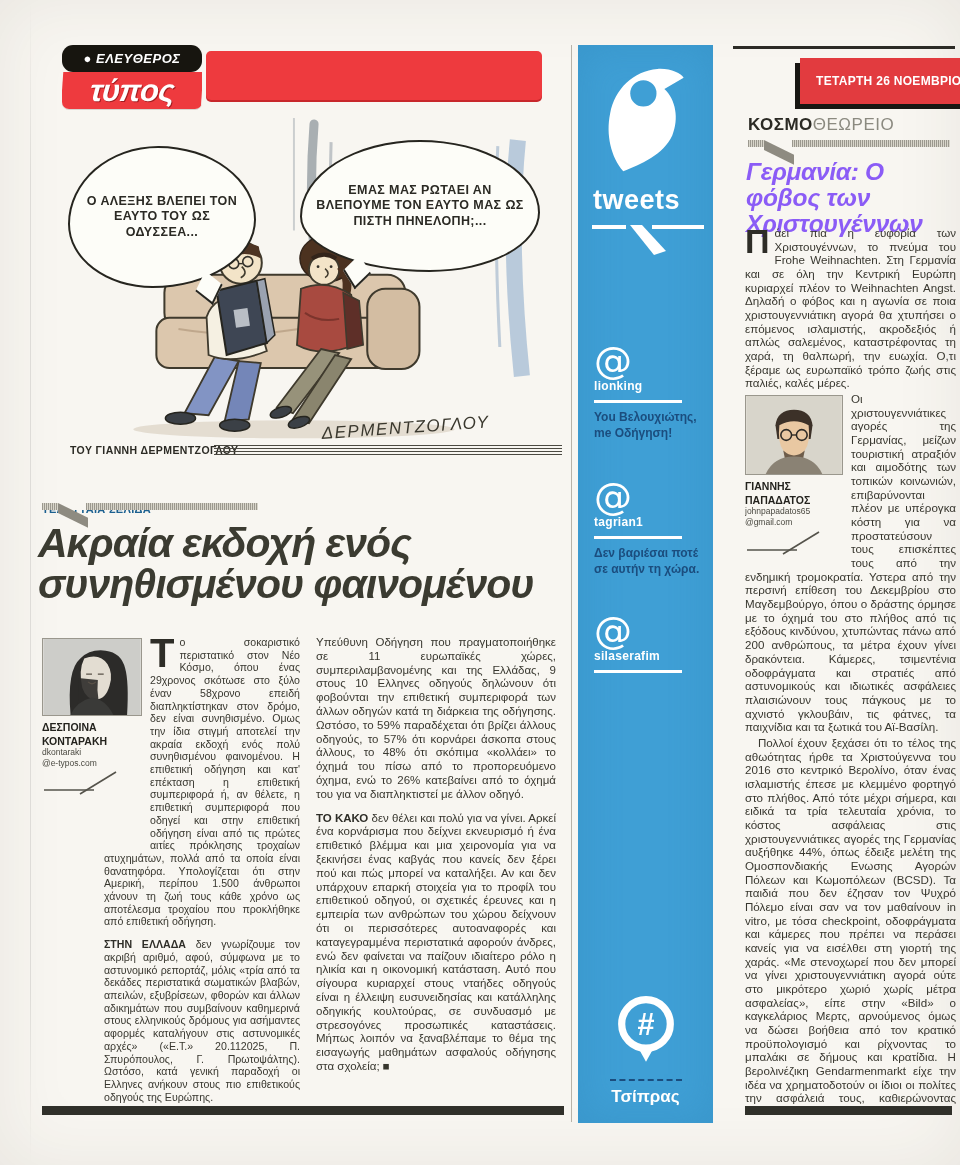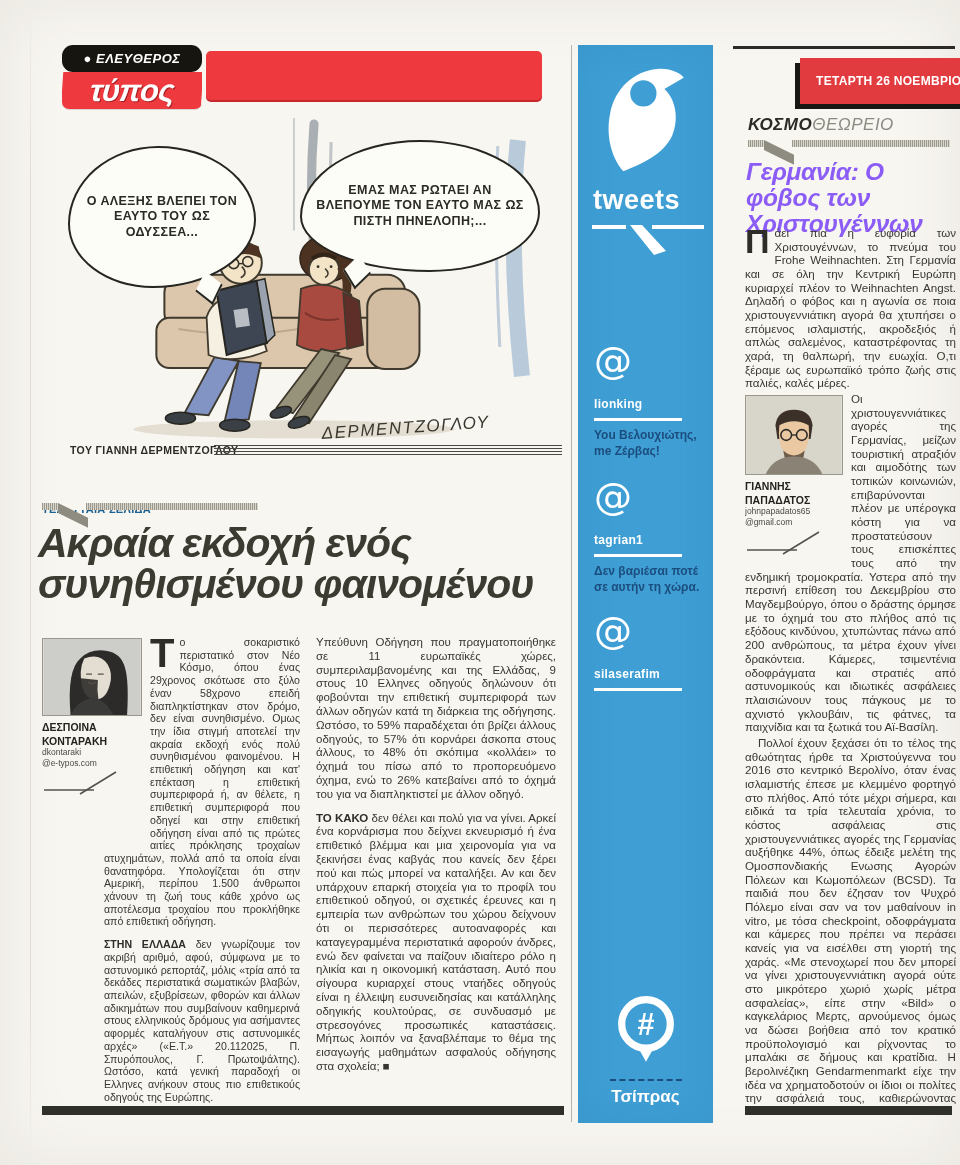--- a/index.html
+++ b/index.html
@@ -85,34 +85,34 @@
   .tweets { position:absolute; left:578px; top:45px; width:135px; height:1078px;
             background:#3f9fd5; box-shadow:inset 0 0 40px #2f87ba66; }
   .bird { position:absolute; left:24px; top:16px; }
   .tw-label { position:absolute; left:15px; top:140px; color:#fff; font-size:27px;
               font-weight:800; letter-spacing:.5px; }
   .tw-notch { position:absolute; left:12px; top:180px; }
   .tweet { position:absolute; left:16px; width:106px; }
   .t1 { top:296px; } .t2 { top:432px; } .t3 { top:566px; }
   .tw-at { color:#fff; font-size:38px; line-height:38px; font-weight:400;
            font-family:"DejaVu Sans",sans-serif; }
-  .tw-handle { color:#fff; font-size:12px; font-weight:700; margin-top:18px; letter-spacing:.3px; }
+  .tw-handle { color:#fff; font-size:12px; font-weight:700; margin-top:0; letter-spacing:.3px; }
   .tw-line { width:88px; height:3px; background:#fff; margin:7px 0 7px; }
   .tw-text { color:#1b4d7e; font-size:12px; font-weight:700; line-height:1.3; }
   .tw-pin { position:absolute; left:0; top:948px; width:135px; text-align:center; }
   .tw-dots { width:72px; margin:4px auto 6px; border-top:2px dashed #1b4d7e; }
   .tw-tag { color:#fff; font-size:17px; font-weight:800; }
 
   
   .k-toprule { position:absolute; left:733px; top:46px; width:222px; height:3px; background:#2c2b26; }
   .k-date { position:absolute; left:800px; top:58px; width:217px; height:46px;
             background:#e23b3f; color:#fff; font-size:12px; font-weight:700;
             display:flex; align-items:center; justify-content:center; letter-spacing:.3px;
             box-shadow:-5px 5px 0 0 #181713; }
-  .k-sec { position:absolute; left:748px; top:115px; font-size:17px; letter-spacing:.5px;font-style:italic; }
+  .k-sec { position:absolute; left:748px; top:115px; font-size:17px; letter-spacing:.5px; }
   .k-sec b { font-weight:800; color:#2b2a24; }
   .k-sec span { font-weight:400; color:#8b8a80; }
   .hr-right { left:748px; top:140px; width:202px; }
   .k-head { position:absolute; left:746px; top:159px; width:214px; font-size:24.5px;
             font-weight:700; font-style:italic; line-height:1.06; color:#8b5cf6;
             letter-spacing:-.3px; }
   .k-body { position:absolute; left:745px; top:226px; width:211px; height:878px;
             overflow:hidden; font-size:11.6px; line-height:1.18; text-align:justify;
             color:#38372f; }
   .k-body p { margin-bottom:2px; }
@@ -240,21 +240,21 @@
     <svg class="tw-notch" width="116" height="30" viewBox="0 0 116 30">
       <rect x="2" y="0" width="34" height="4" fill="#fff"></rect>
       <polygon points="40,0 52,0 76,26 64,30" fill="#fff"></polygon>
       <rect x="62" y="0" width="52" height="4" fill="#fff"></rect>
     </svg>
 
     <div class="tweet t1">
       <div class="tw-at">@</div>
       <div class="tw-handle">lionking</div>
       <div class="tw-line"></div>
-      <div class="tw-text">You Βελουχιώτης, me Ζέρβας!</div>
+      <div class="tw-text">You Βελουχιώτης, me Οδήγηση!</div>
     </div>
     <div class="tweet t2">
       <div class="tw-at">@</div>
       <div class="tw-handle">tagrian1</div>
       <div class="tw-line"></div>
       <div class="tw-text">Δεν βαριέσαι ποτέ σε αυτήν τη χώρα.</div>
     </div>
     <div class="tweet t3">
       <div class="tw-at">@</div>
       <div class="tw-handle">silaserafim</div>

